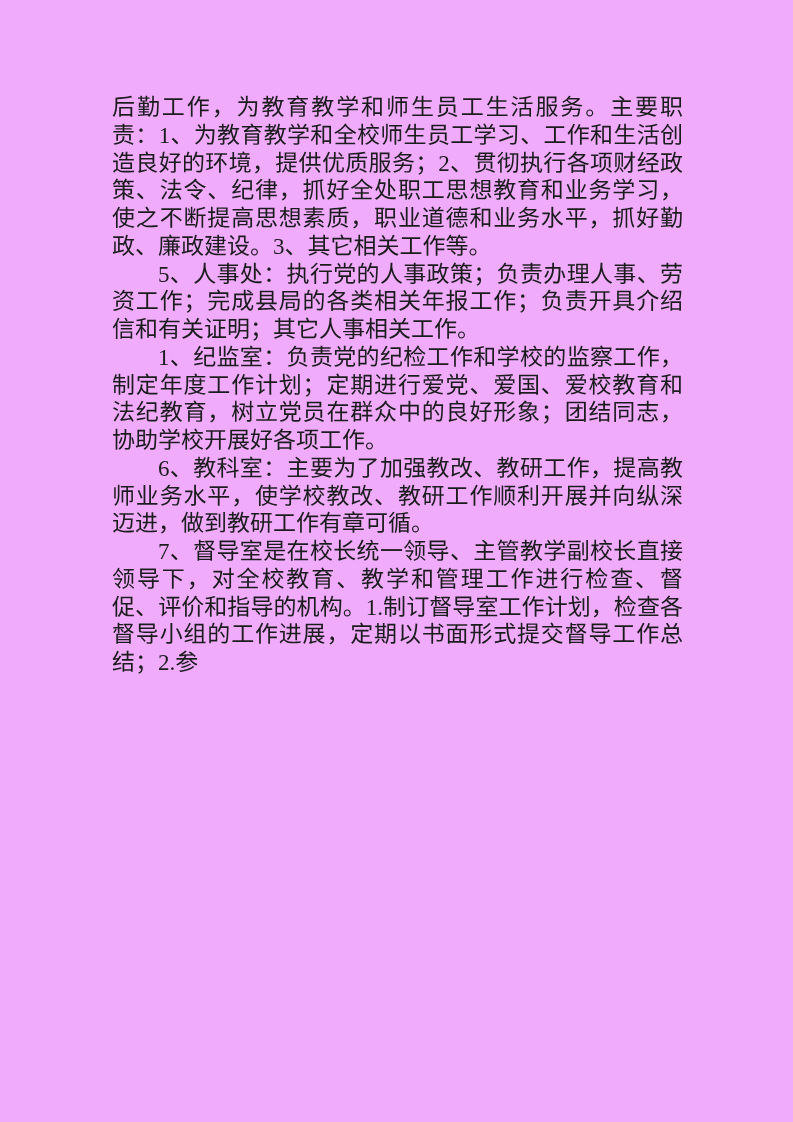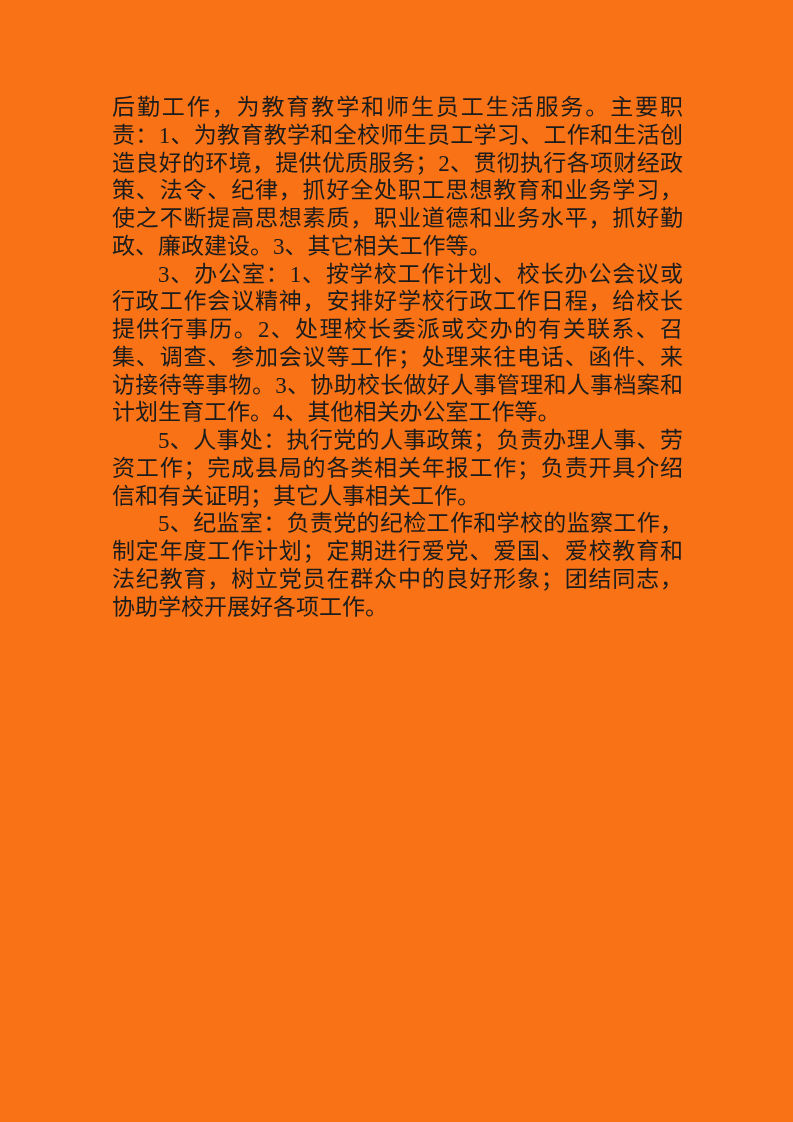--- a/index.html
+++ b/index.html
@@ -9,21 +9,21 @@
   body {
     width: 793px;
     height: 1122px;
     background: #ffffff;
     position: relative;
     overflow: hidden;
   }
   .doc-page {
     position: absolute;
     inset: 0;
-    background: #f97316;
+    background: #f0abfc;
   }
   .doc-text {
     position: absolute;
     left: 112px;
     top: 94px;
     width: 571px;
     font-family: "Liberation Serif", serif;
     font-size: 23px;
     line-height: 27.75px;
     color: #1c1c1c;
@@ -37,17 +37,18 @@
   .doc-text p.indent {
     text-indent: 2em;
   }
 </style>
 </head>
 <body style="background: rgb(255, 255, 255);">
 
 <div class="doc-page">
   <div class="doc-text" style="color: rgb(28, 28, 28);">
       <p class="">后勤工作，为教育教学和师生员工生活服务。主要职责：1、为教育教学和全校师生员工学习、工作和生活创造良好的环境，提供优质服务；2、贯彻执行各项财经政策、法令、纪律，抓好全处职工思想教育和业务学习，使之不断提高思想素质，职业道德和业务水平，抓好勤政、廉政建设。3、其它相关工作等。</p>
-      <p class="indent">3、办公室：1、按学校工作计划、校长办公会议或行政工作会议精神，安排好学校行政工作日程，给校长提供行事历。2、处理校长委派或交办的有关联系、召集、调查、参加会议等工作；处理来往电话、函件、来访接待等事物。3、协助校长做好人事管理和人事档案和计划生育工作。4、其他相关办公室工作等。</p>
       <p class="indent">5、人事处：执行党的人事政策；负责办理人事、劳资工作；完成县局的各类相关年报工作；负责开具介绍信和有关证明；其它人事相关工作。</p>
-      <p class="indent">5、纪监室：负责党的纪检工作和学校的监察工作，制定年度工作计划；定期进行爱党、爱国、爱校教育和法纪教育，树立党员在群众中的良好形象；团结同志，协助学校开展好各项工作。</p>
+      <p class="indent">1、纪监室：负责党的纪检工作和学校的监察工作，制定年度工作计划；定期进行爱党、爱国、爱校教育和法纪教育，树立党员在群众中的良好形象；团结同志，协助学校开展好各项工作。</p>
+      <p class="indent">6、教科室：主要为了加强教改、教研工作，提高教师业务水平，使学校教改、教研工作顺利开展并向纵深迈进，做到教研工作有章可循。</p>
+      <p class="indent">7、督导室是在校长统一领导、主管教学副校长直接领导下，对全校教育、教学和管理工作进行检查、督促、评价和指导的机构。1.制订督导室工作计划，检查各督导小组的工作进展，定期以书面形式提交督导工作总结；2.参</p>
     </div>
 </div>
 
 </body></html>

